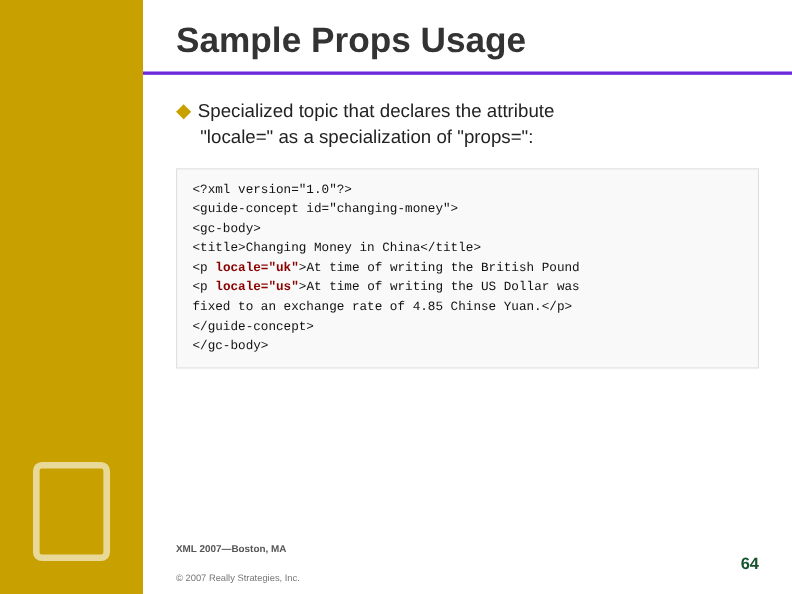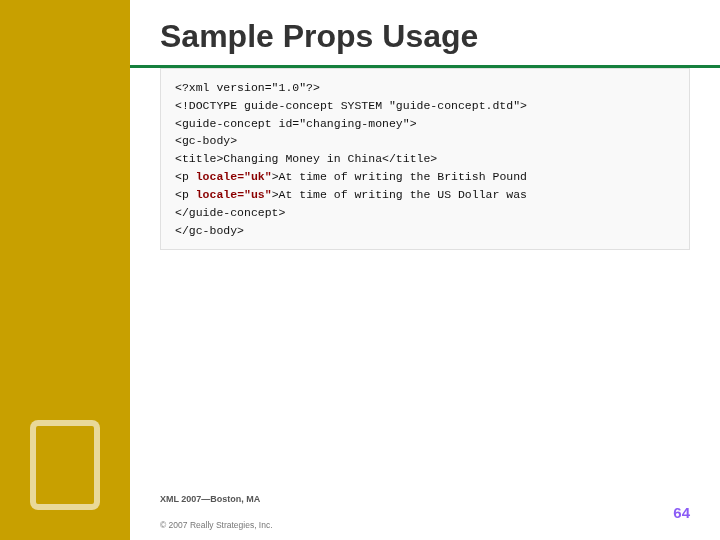--- a/index.html
+++ b/index.html
@@ -37,22 +37,22 @@
     .main {
       flex: 1;
       display: flex;
       flex-direction: column;
       padding: 0;
     }
 
     
     .title-section {
       padding: 18px 30px 10px 30px;
-      border-bottom: 3px solid #15803d;
-      margin-bottom: 0;
+      border-bottom: 3px solid #6d28d9;
+      margin-bottom: 20px;
     }
 
     .page-title {
       font-size: 32px;
       font-weight: bold;
       color: #333333;
     }
 
     
     .content-area {
@@ -119,21 +119,21 @@
     }
 
     .footer-copyright {
       font-size: 8.5px;
       color: #777;
       margin-top: 16px;
     }
 
     .footer-page {
       font-size: 15px;
-      color: #8b5cf6;
+      color: #14532d;
       font-weight: bold;
     }
 
     .logo-really {
       font-size: 13px;
       font-weight: bold;
       color: #333;
     }
 
     .logo-bracket {
@@ -174,33 +174,39 @@
 </div>
 
 <div class="main">
 
   <div class="title-section">
     <h1 class="page-title">Sample Props Usage</h1>
   </div>
 
   <div class="content-area">
 
+    <div class="bullet-section">
+      <p class="bullet-text">
+        <span class="bullet-diamond">◆</span><span>Specialized topic that declares the attribute</span><br>
+        <span style="margin-left:22px;">"locale=" as a specialization of "props=":</span>
+      </p>
+    </div>
 
     <div class="code-block">
       <div><span>&lt;?xml version="1.0"?&gt;</span></div>
-      <div><span>&lt;!DOCTYPE guide-concept SYSTEM "guide-concept.dtd"&gt;</span></div>
       <div><span>&lt;guide-concept id="changing-money"&gt;</span></div>
       <div><span>  &lt;gc-body&gt;</span></div>
       <div><span>  &lt;title&gt;Changing Money in China&lt;/title&gt;</span></div>
       <div>
         <span>    &lt;p </span><span class="code-highlight-uk">locale="uk"</span><span>&gt;At time of writing the British Pound</span>
       </div>
       <div>
         <span>    &lt;p </span><span class="code-highlight-us">locale="us"</span><span>&gt;At time of writing the US Dollar was</span>
       </div>
+      <div><span>fixed to an exchange rate of 4.85 Chinse Yuan.&lt;/p&gt;</span></div>
       <div><span>&lt;/guide-concept&gt;</span></div>
       <div><span>  &lt;/gc-body&gt;</span></div>
     </div>
 
   </div>
 
   <div class="footer">
     <div class="footer-left">
       <span class="footer-conference">XML 2007—Boston, MA</span>
       <span class="footer-copyright">© 2007 Really Strategies, Inc.</span>

